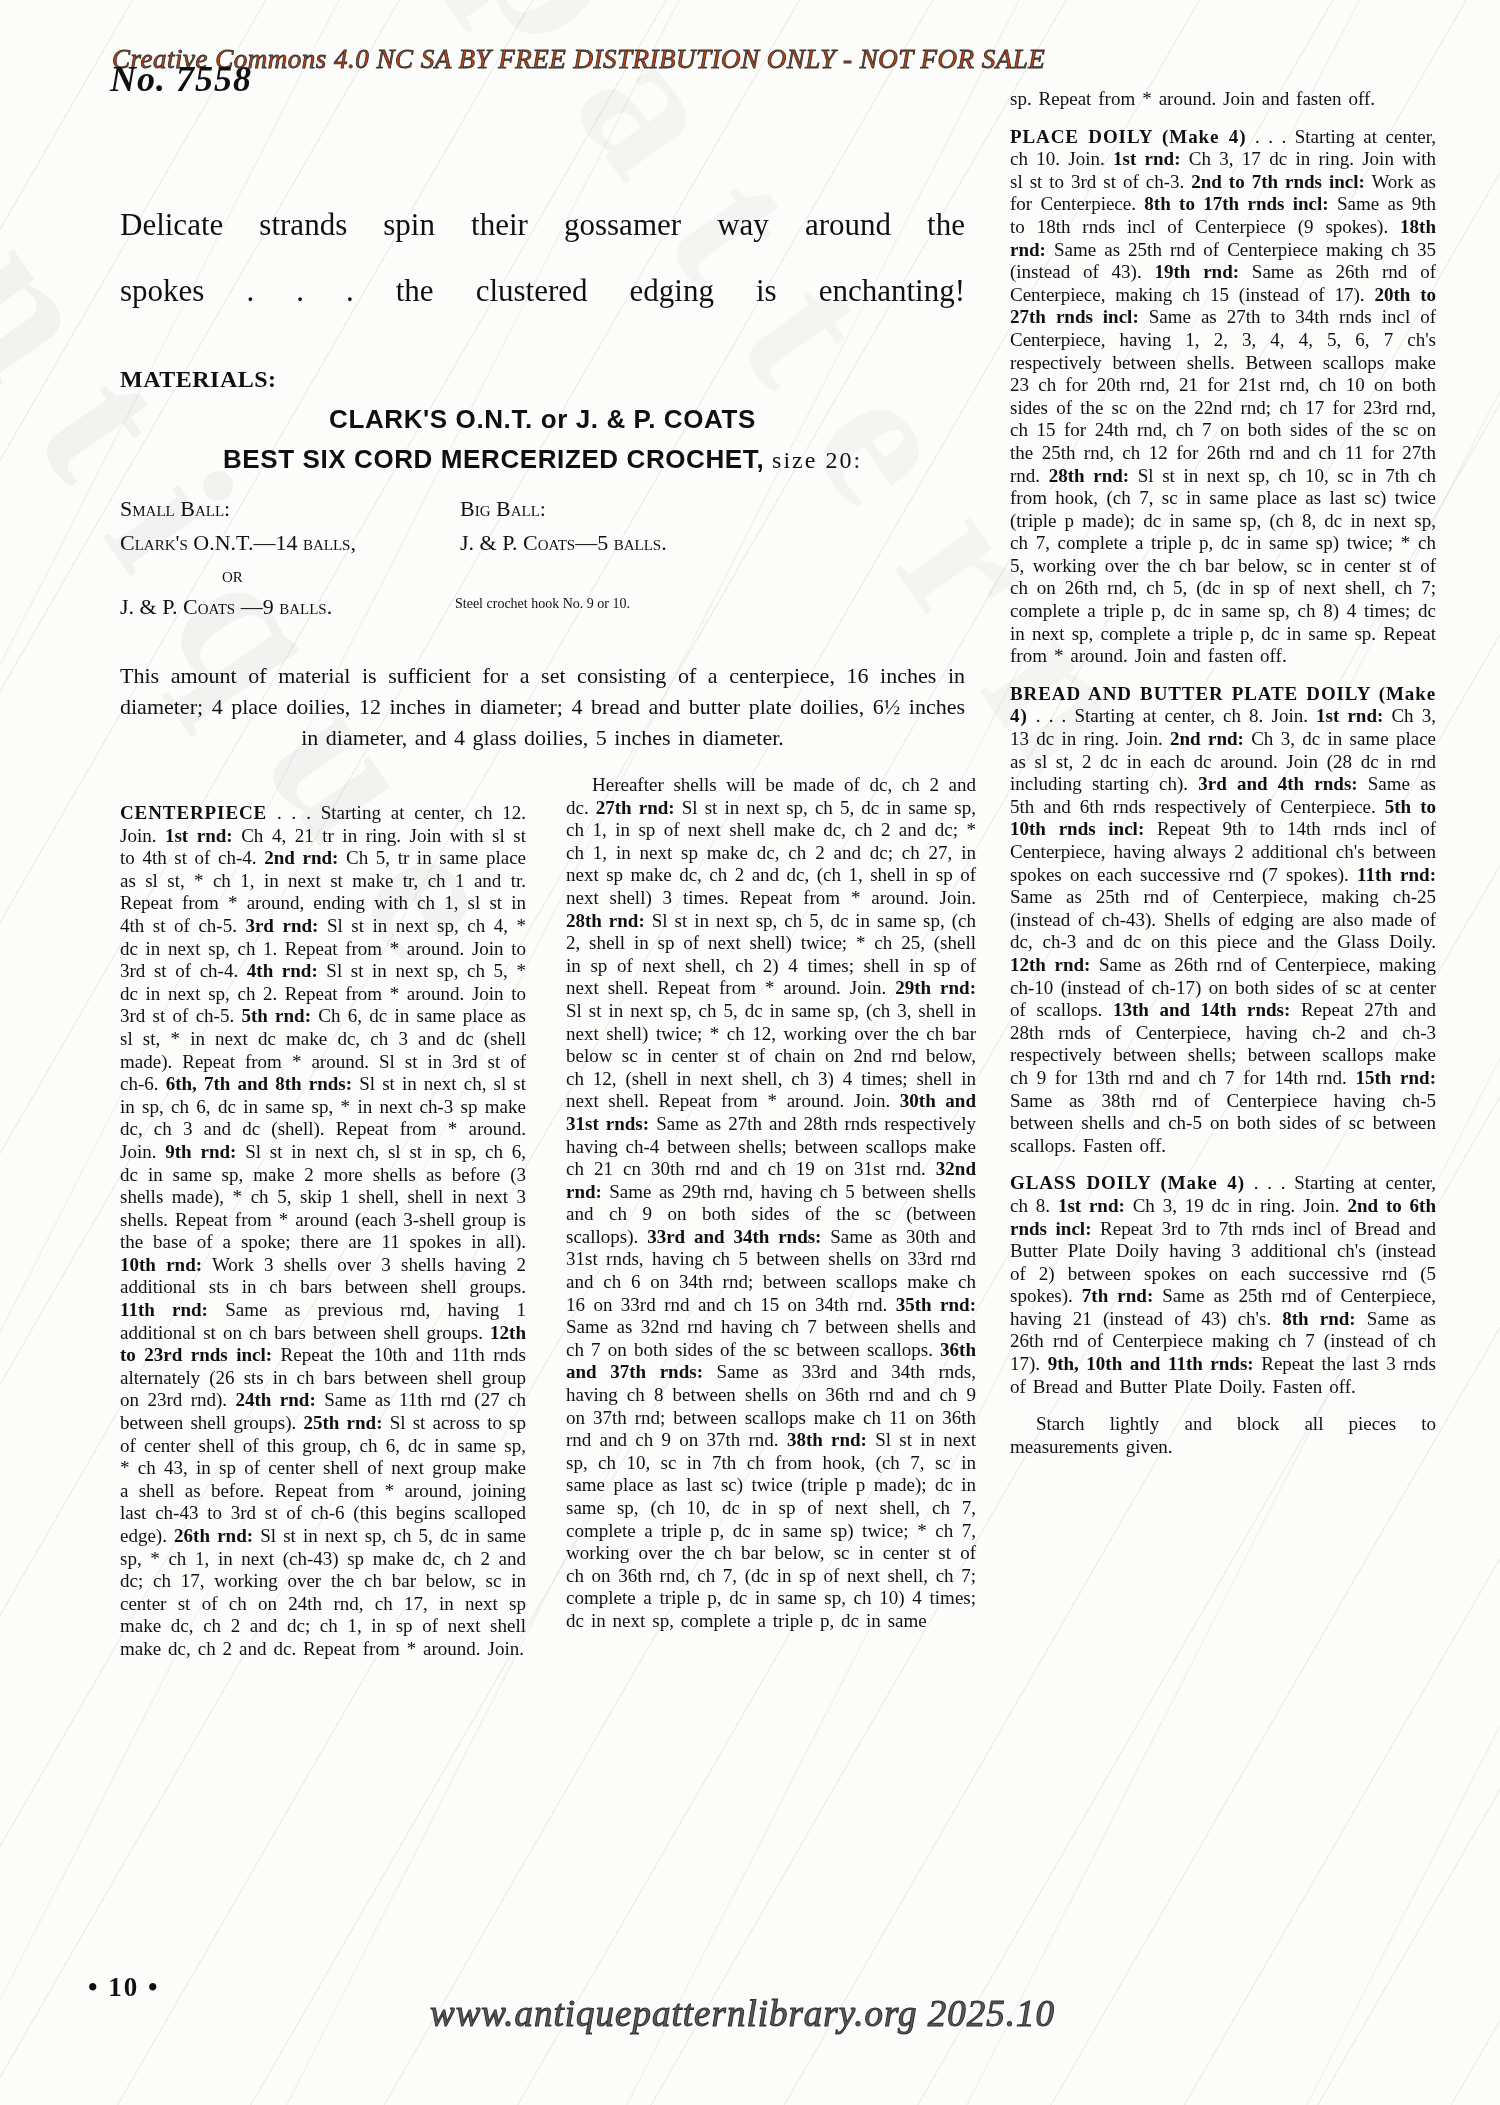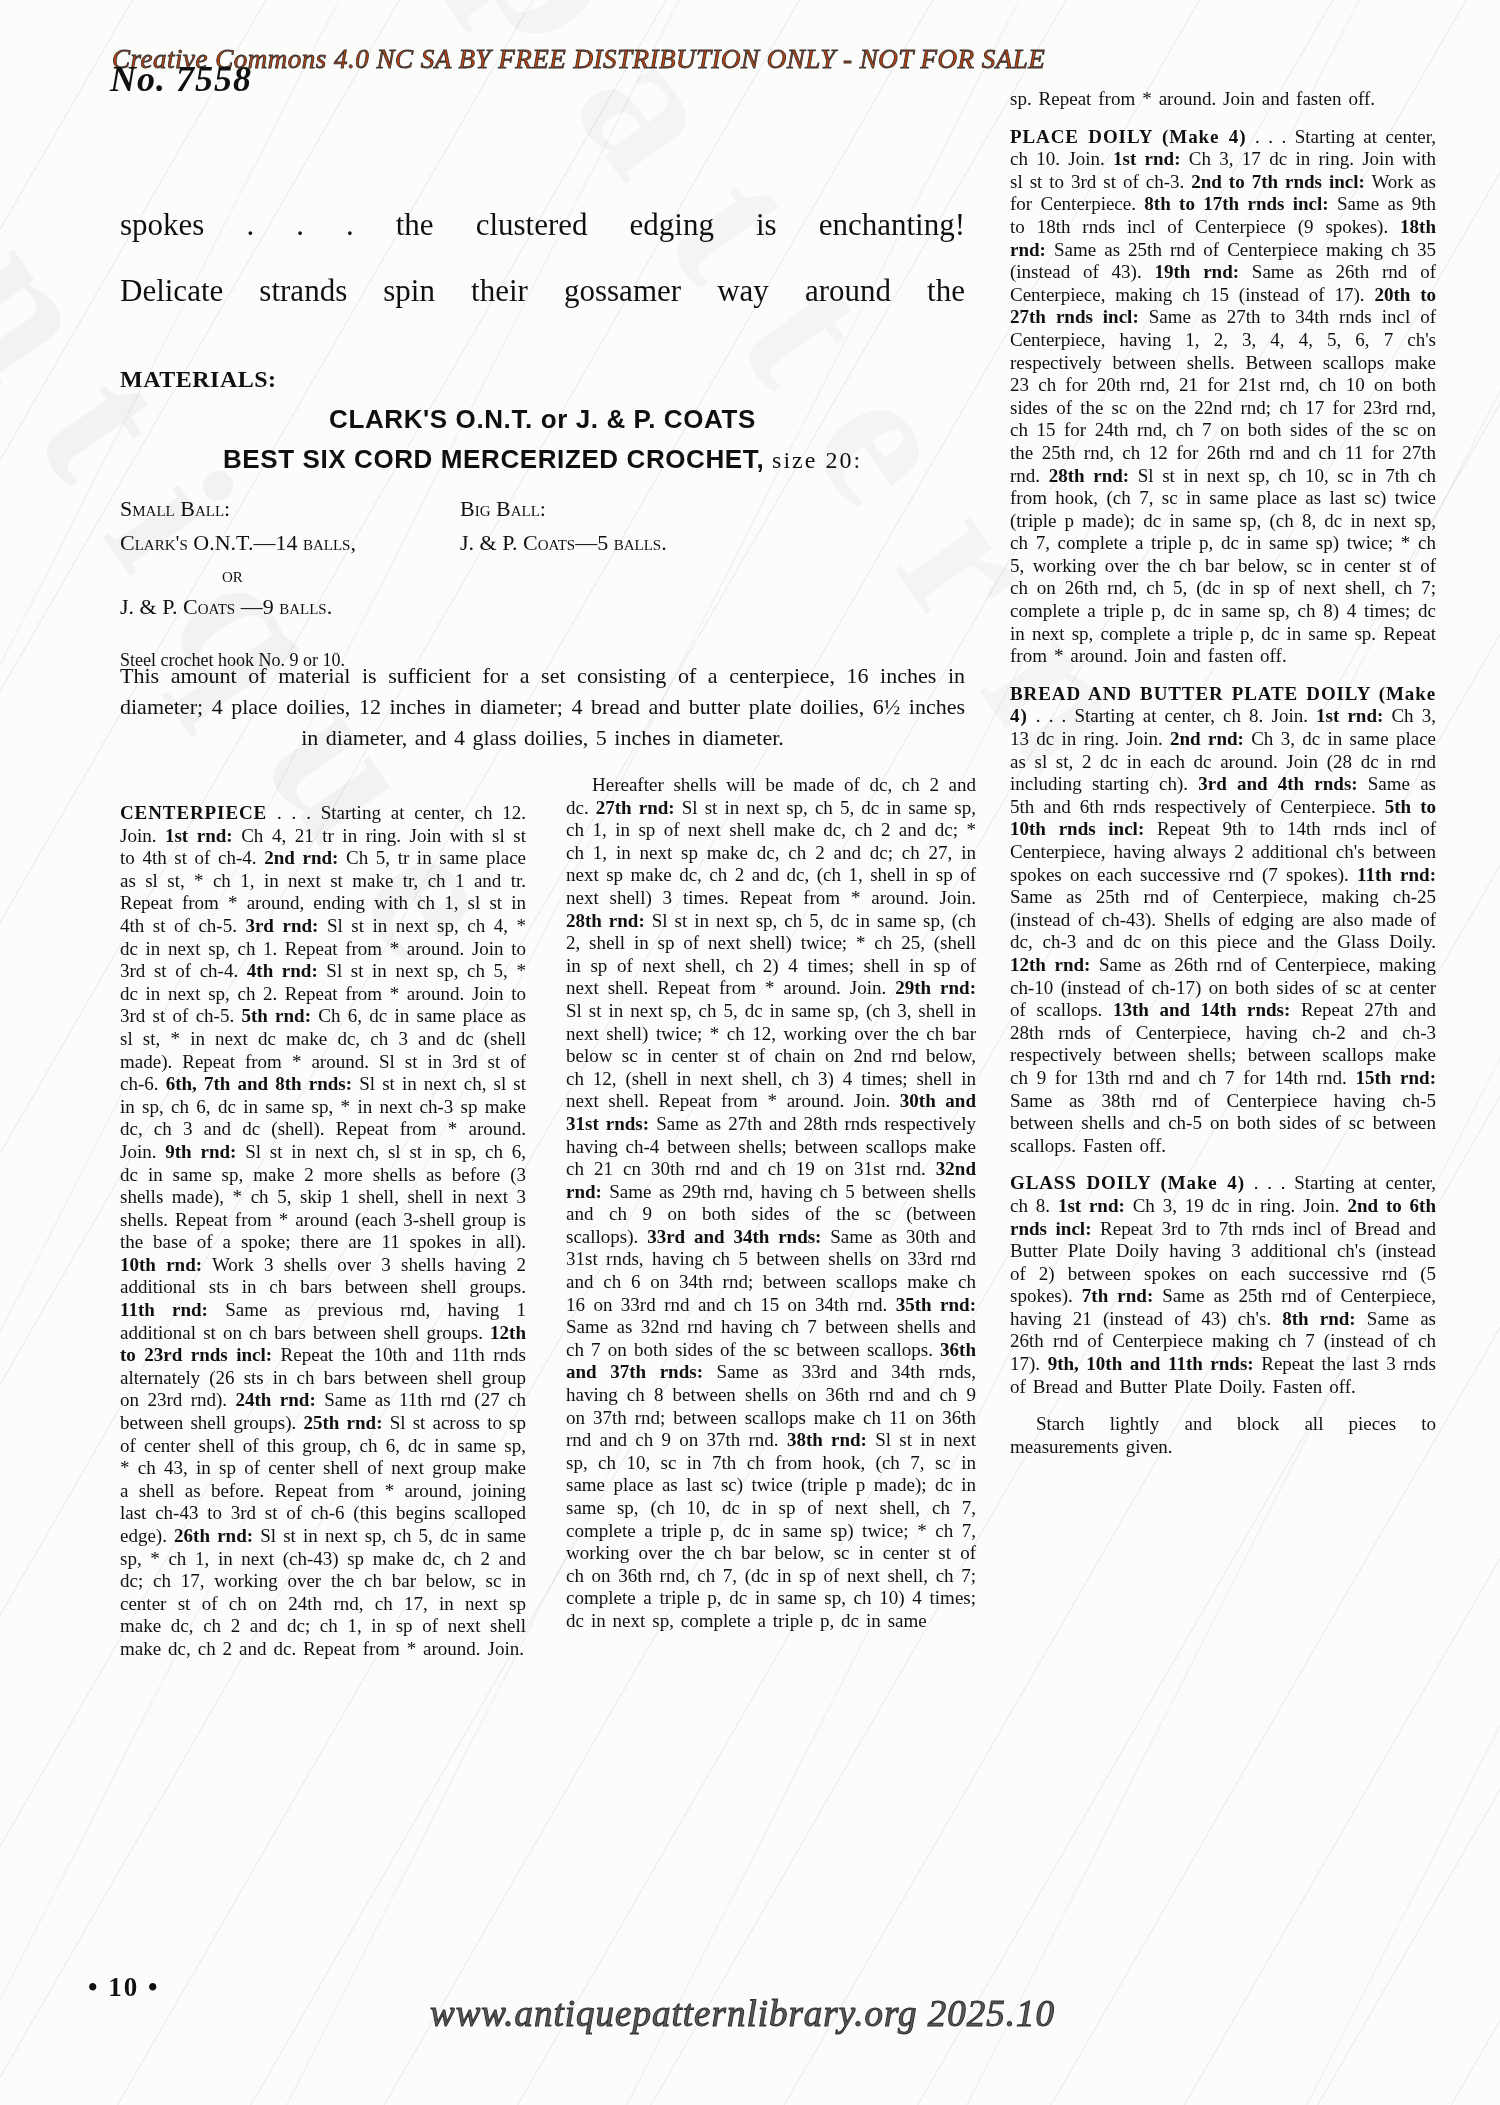--- a/index.html
+++ b/index.html
@@ -24,21 +24,21 @@
   .tagline-line{font-size:31px;line-height:37px;text-align:justify;text-align-last:justify;}
   .tagline-line + .tagline-line{margin-top:29px;}
   .m-head{position:absolute;left:120px;top:366px;font-size:24px;font-weight:bold;letter-spacing:0.5px;}
   .brand-line1{position:absolute;left:120px;top:404px;width:845px;text-align:center;
                font-family:"Liberation Sans","DejaVu Sans",sans-serif;font-weight:bold;font-size:26px;letter-spacing:0.6px;}
   .brand-line2{position:absolute;left:120px;top:444px;width:845px;text-align:center;
                font-family:"Liberation Sans","DejaVu Sans",sans-serif;font-weight:bold;font-size:26px;letter-spacing:0.6px;}
   .brand-size{font-family:"Liberation Serif",serif;font-weight:normal;font-size:24px;letter-spacing:2px;}
   .sc{font-variant:small-caps;}
   .balls-line{position:absolute;font-size:22px;}
-  .hook{position:absolute;left:120px;top:650px;width:845px;text-align:left;font-size:18px;}
+  .hook{position:absolute;left:120px;top:596px;width:845px;text-align:center;font-size:14px;}
   .suff{position:absolute;left:120px;top:660px;width:845px;font-size:22px;line-height:31px;
         text-align:justify;text-align-last:center;word-spacing:2px;}
   .col{position:absolute;}
   .col-left{left:120px;top:802px;width:406px;}
   .col-mid{left:566px;top:774px;width:410px;}
   .col-right{left:1010px;top:88px;width:426px;}
   .bp{margin:0 0 15px 0;text-align:justify;font-size:19px;line-height:22.6px;word-spacing:2.2px;}
   .bp:last-child{margin-bottom:0;}
   .bp b{font-weight:bold;}
   .bp .sechead{letter-spacing:0.9px;}
@@ -56,22 +56,22 @@
   <div class="ghost ghost-b">pattern</div>
   <div class="diag-lines"></div>
 
   <div class="wm-top">Creative Commons 4.0 NC SA BY FREE DISTRIBUTION ONLY - NOT FOR SALE</div>
 
   <div class="title-row">
     <span class="title-no">No. 7558</span>
   </div>
 
   <div class="tagline">
+    <div class="tagline-line">Delicate strands spin their gossamer way around the</div>
     <div class="tagline-line">spokes . . . the clustered edging is enchanting!</div>
-    <div class="tagline-line">Delicate strands spin their gossamer way around the</div>
   </div>
 
   <div class="m-head">MATERIALS:</div>
 
   <div class="brand-line1">CLARK'S O.N.T. or J. &amp; P. COATS</div>
   <div class="brand-line2">
     <span>BEST SIX CORD MERCERIZED CROCHET,</span>
     <span class="brand-size">size 20:</span>
   </div>
 

